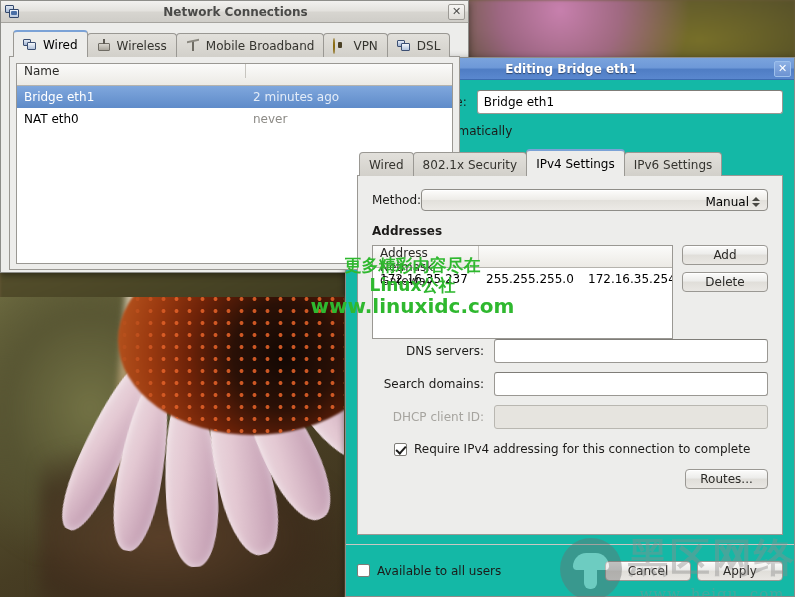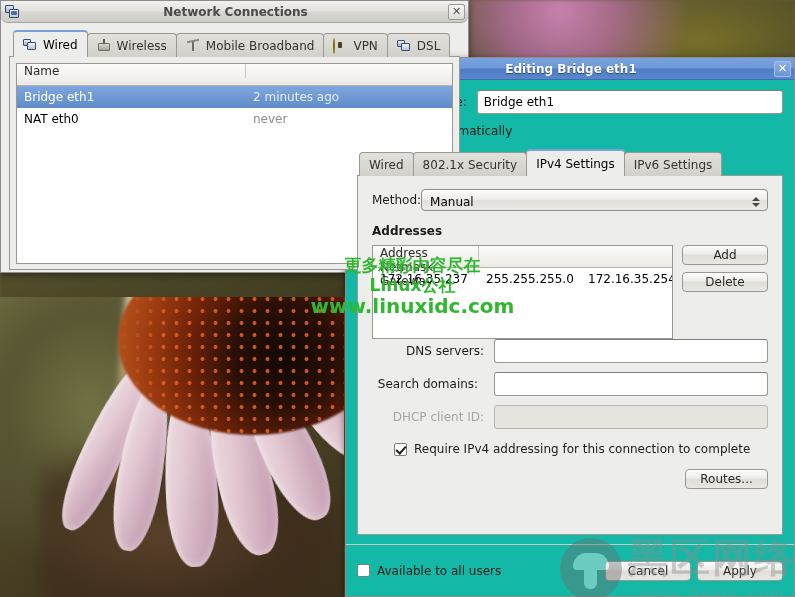--- a/index.html
+++ b/index.html
@@ -96,21 +96,20 @@
     display: flex; align-items: center;
     padding: 0 3px 0 4px;
     font-weight: bold;
     font-size: 12px;
     position: relative;
   }
   .titlebar.inactive {
     background: linear-gradient(180deg, #f2f1ef 0%, #e3e1dd 48%, #d7d5d0 52%, #cfcdc8 100%);
     border-bottom: 1px solid #a6a49f;
     color: #4a4a48;
-    border-radius: 7px;
   }
   .titlebar.active {
     background: linear-gradient(180deg, #7aa3dd 0%, #6e99d8 45%, #4f7dc4 55%, #5a88cf 100%);
     border-bottom: 1px solid #3d6bb0;
     color: #ffffff;
     text-shadow: 0 1px 1px rgba(0,0,0,0.45);
   }
   .tb-title {
     flex: 1; text-align: center;
     white-space: nowrap; overflow: hidden;
@@ -456,21 +455,21 @@
       <div class="nb-tab sel">
         <span>IPv4 Settings</span>
       </div>
       <div class="nb-tab">
         <span>IPv6 Settings</span>
       </div>
     </div>
 
     <div class="nb-body" style="height:360px; padding:13px 14px 0 14px;">
 
-      <div style="display:flex; align-items:center; ">
+      <div style="display:flex; align-items:center; text-align:right;">
         <span class="lbl">Method:</span>
         <div class="combo" style="flex:1;">
           <span class="val">Manual</span>
           <span class="arrows">
               <b class="up"></b>
               <b class="dn"></b>
             </span>
         </div>
       </div>
 
@@ -496,21 +495,21 @@
       </div>
 
       <div style="display:flex; align-items:center; gap:10px; ">
         <span class="lbl" style="width:112px; text-align:right;">DNS servers:</span>
         <div class="entry" style="flex:1;">
           <span></span>
         </div>
       </div>
 
       <div style="display:flex; align-items:center; gap:10px; margin-top:9px;">
-        <span class="lbl" style="width:112px; text-align:center;">Search domains:</span>
+        <span class="lbl" style="width:112px; text-align:right;">Search domains:</span>
         <div class="entry" style="flex:1;">
           <span></span>
         </div>
       </div>
 
       <div style="display:flex; align-items:center; gap:10px; margin-top:9px;">
         <span class="lbl dim" style="width:112px; text-align:right;">DHCP client ID:</span>
         <div class="entry disabled" style="flex:1;">
           <span></span>
         </div>

